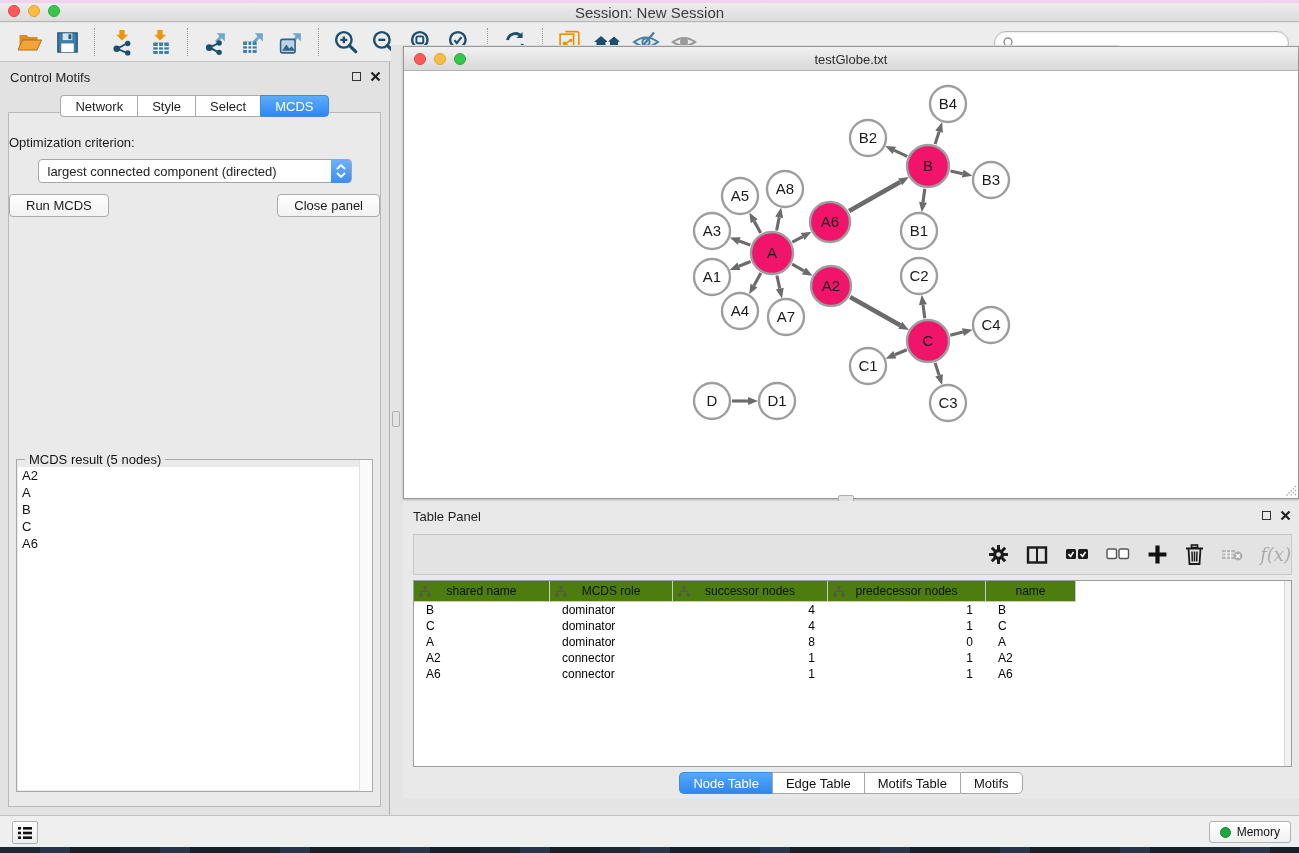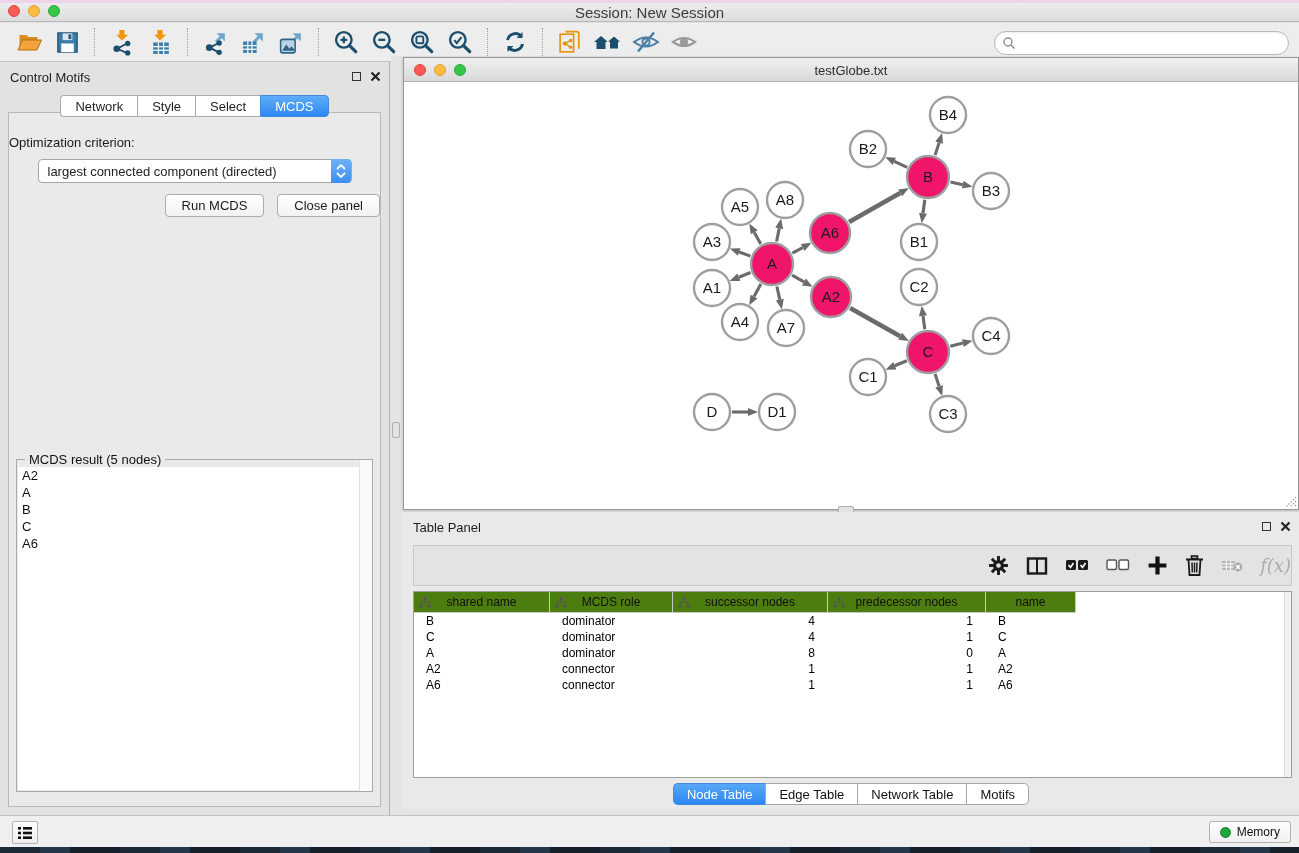--- a/index.html
+++ b/index.html
@@ -38,31 +38,31 @@
     border:1px solid #ABABAB; border-right:none; font-size:13px; color:#1E1E1E; }
   .cp-tab:first-child { border-top-left-radius:4px; border-bottom-left-radius:4px; }
   .cp-tab:last-child { border-right:1px solid #ABABAB; border-top-right-radius:4px; border-bottom-right-radius:4px; }
   .cp-tab.active { background:linear-gradient(#5FACF9,#2E87F2); color:#fff; border-color:#3E8BE0; }
   .cp-inner { position:absolute; left:8px; right:8px; top:50px; bottom:8px; background:#EAEAEA; border:1px solid #B9B9B9; }
   .crit-label { text-align:left; margin-top:22px; font-size:13px; color:#1A1A1A; }
   .select-box { position:relative; margin:9px auto 0 auto; width:314px; height:24px; background:#fff;
     border:1px solid #A6A6A6; border-radius:4px; display:flex; align-items:center; padding-left:9px; font-size:13px; }
   .select-box .stepper { position:absolute; right:0; top:-1px; width:20px; height:24px; border-radius:0 4px 4px 0;
     background:linear-gradient(#6FB2FA,#3C8EF2); display:flex; flex-direction:column; align-items:center; justify-content:center; gap:2px; }
-  .btn-row { display:flex; justify-content:flex-end; gap:13px; margin-top:11px; }
+  .btn-row { display:flex; justify-content:space-between; gap:13px; margin-top:11px; }
   .ui-btn { height:23px; padding:0 16px; background:linear-gradient(#FFFFFF,#F2F2F2); border:1px solid #ACACAC;
     border-radius:4px; font-size:13px; color:#1A1A1A; display:flex; align-items:center; }
   .result-fieldset { position:absolute; left:7px; right:7px; top:346px; bottom:14px; border:1px solid #A9A9A9; }
   .result-legend { position:absolute; left:8px; top:-8px; background:#EAEAEA; padding:0 4px; font-size:13px; color:#111; }
   .result-list { position:absolute; left:1px; right:1px; top:7px; bottom:1px; background:#fff; overflow:hidden; }
   .result-scroll { position:absolute; right:0; top:0; bottom:0; width:13px; background:#FAFAFA; border-left:1px solid #E2E2E2; }
   .result-item { padding:1px 0 1px 4px; font-size:13px; line-height:15px; color:#111; }
 
   
-  .workspace { position:absolute; left:391px; top:56px; width:728px; height:753px; background:#E4E4E4; }
+  .workspace { position:absolute; left:391px; top:45px; width:728px; height:753px; background:#E4E4E4; }
 
   
   .net-window { position:absolute; left:12px; top:1px; width:896px; height:453px; background:#fff;
     border:1px solid #979797; box-shadow:0 1px 3px rgba(0,0,0,.2); }
   .net-title { position:relative; height:24px; background:linear-gradient(#F0F0F0,#D9D9D9); border-bottom:1px solid #B3B3B3; }
   .net-title .tl-dots { top:6px; left:10px; }
   .net-title .title { position:absolute; left:0; right:0; top:5px; text-align:center; font-size:13px; color:#2E2E2E; }
   .net-view { position:relative; width:894px; height:427px; background:#fff; }
   .resize-grip { position:absolute; right:1px; bottom:1px; }
   .splitter-grip-v { position:absolute; left:1px; top:366px; width:8px; height:16px; background:#E3E3E3; border:1px solid #AFAFAF; border-radius:2px; }
@@ -614,21 +614,21 @@
               <div class="td num">1</div>
               <div class="td num">1</div>
               <div class="td">A6</div>
             </div>
           </div>
         <div class="tp-scroll"></div>
       </div>
       <div class="tp-tabs" id="tp-tabs">
           <div class="tp-tab active">Node Table</div>
           <div class="tp-tab">Edge Table</div>
-          <div class="tp-tab">Network Table</div>
+          <div class="tp-tab">Motifs Table</div>
           <div class="tp-tab">Motifs</div>
         </div>
     </div>
   </div>
 
   <div class="statusbar">
     <div class="sb-list-btn">
       <svg width="16" height="14" viewBox="0 0 16 14">
         <g fill="#111">
             <rect x="1" y="1" width="3" height="2.6"></rect>

